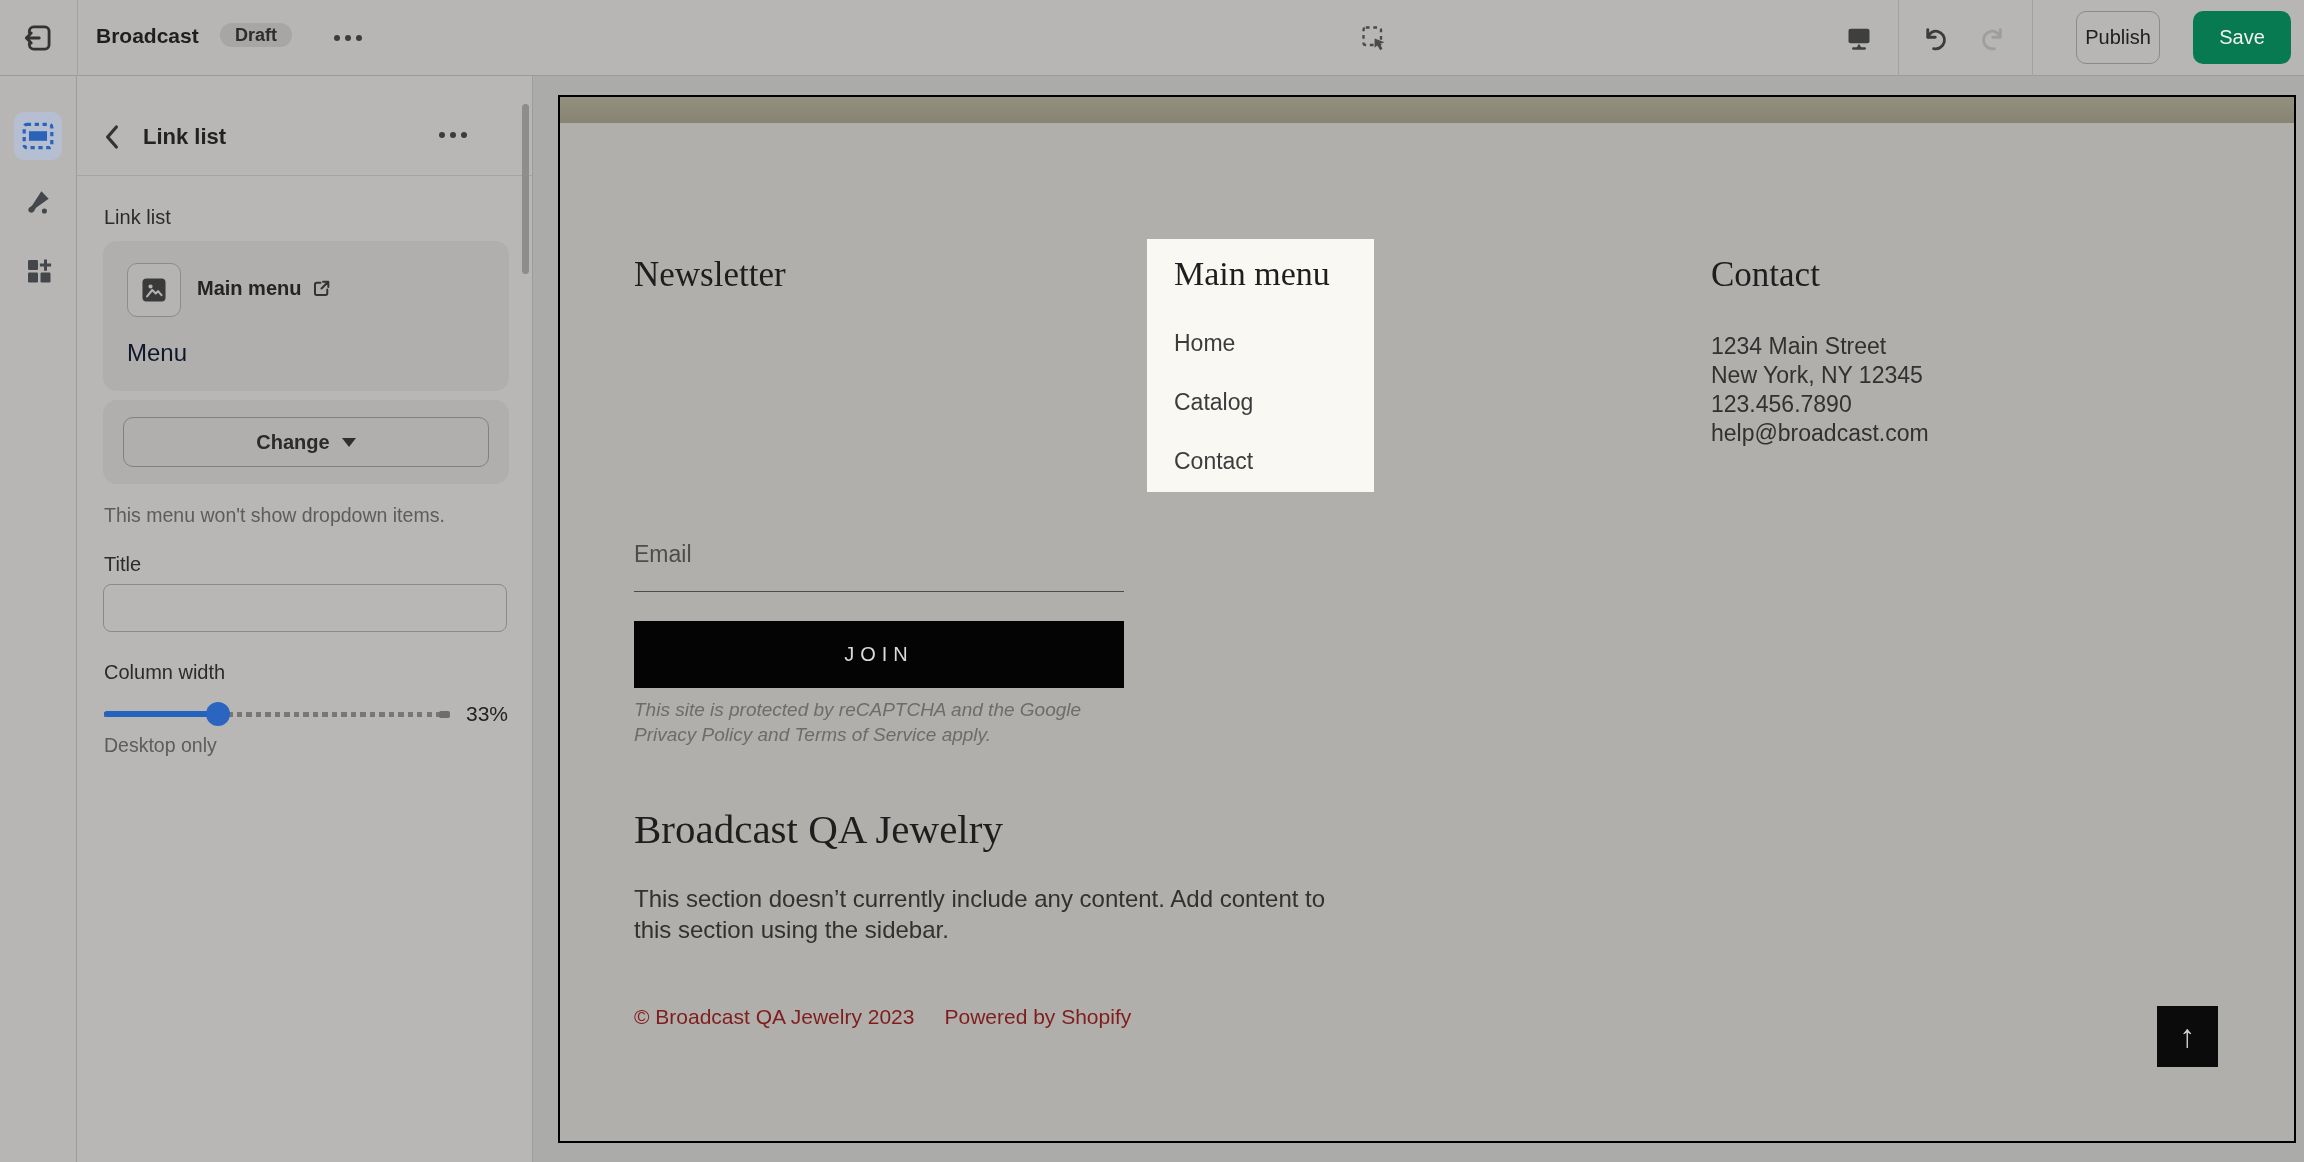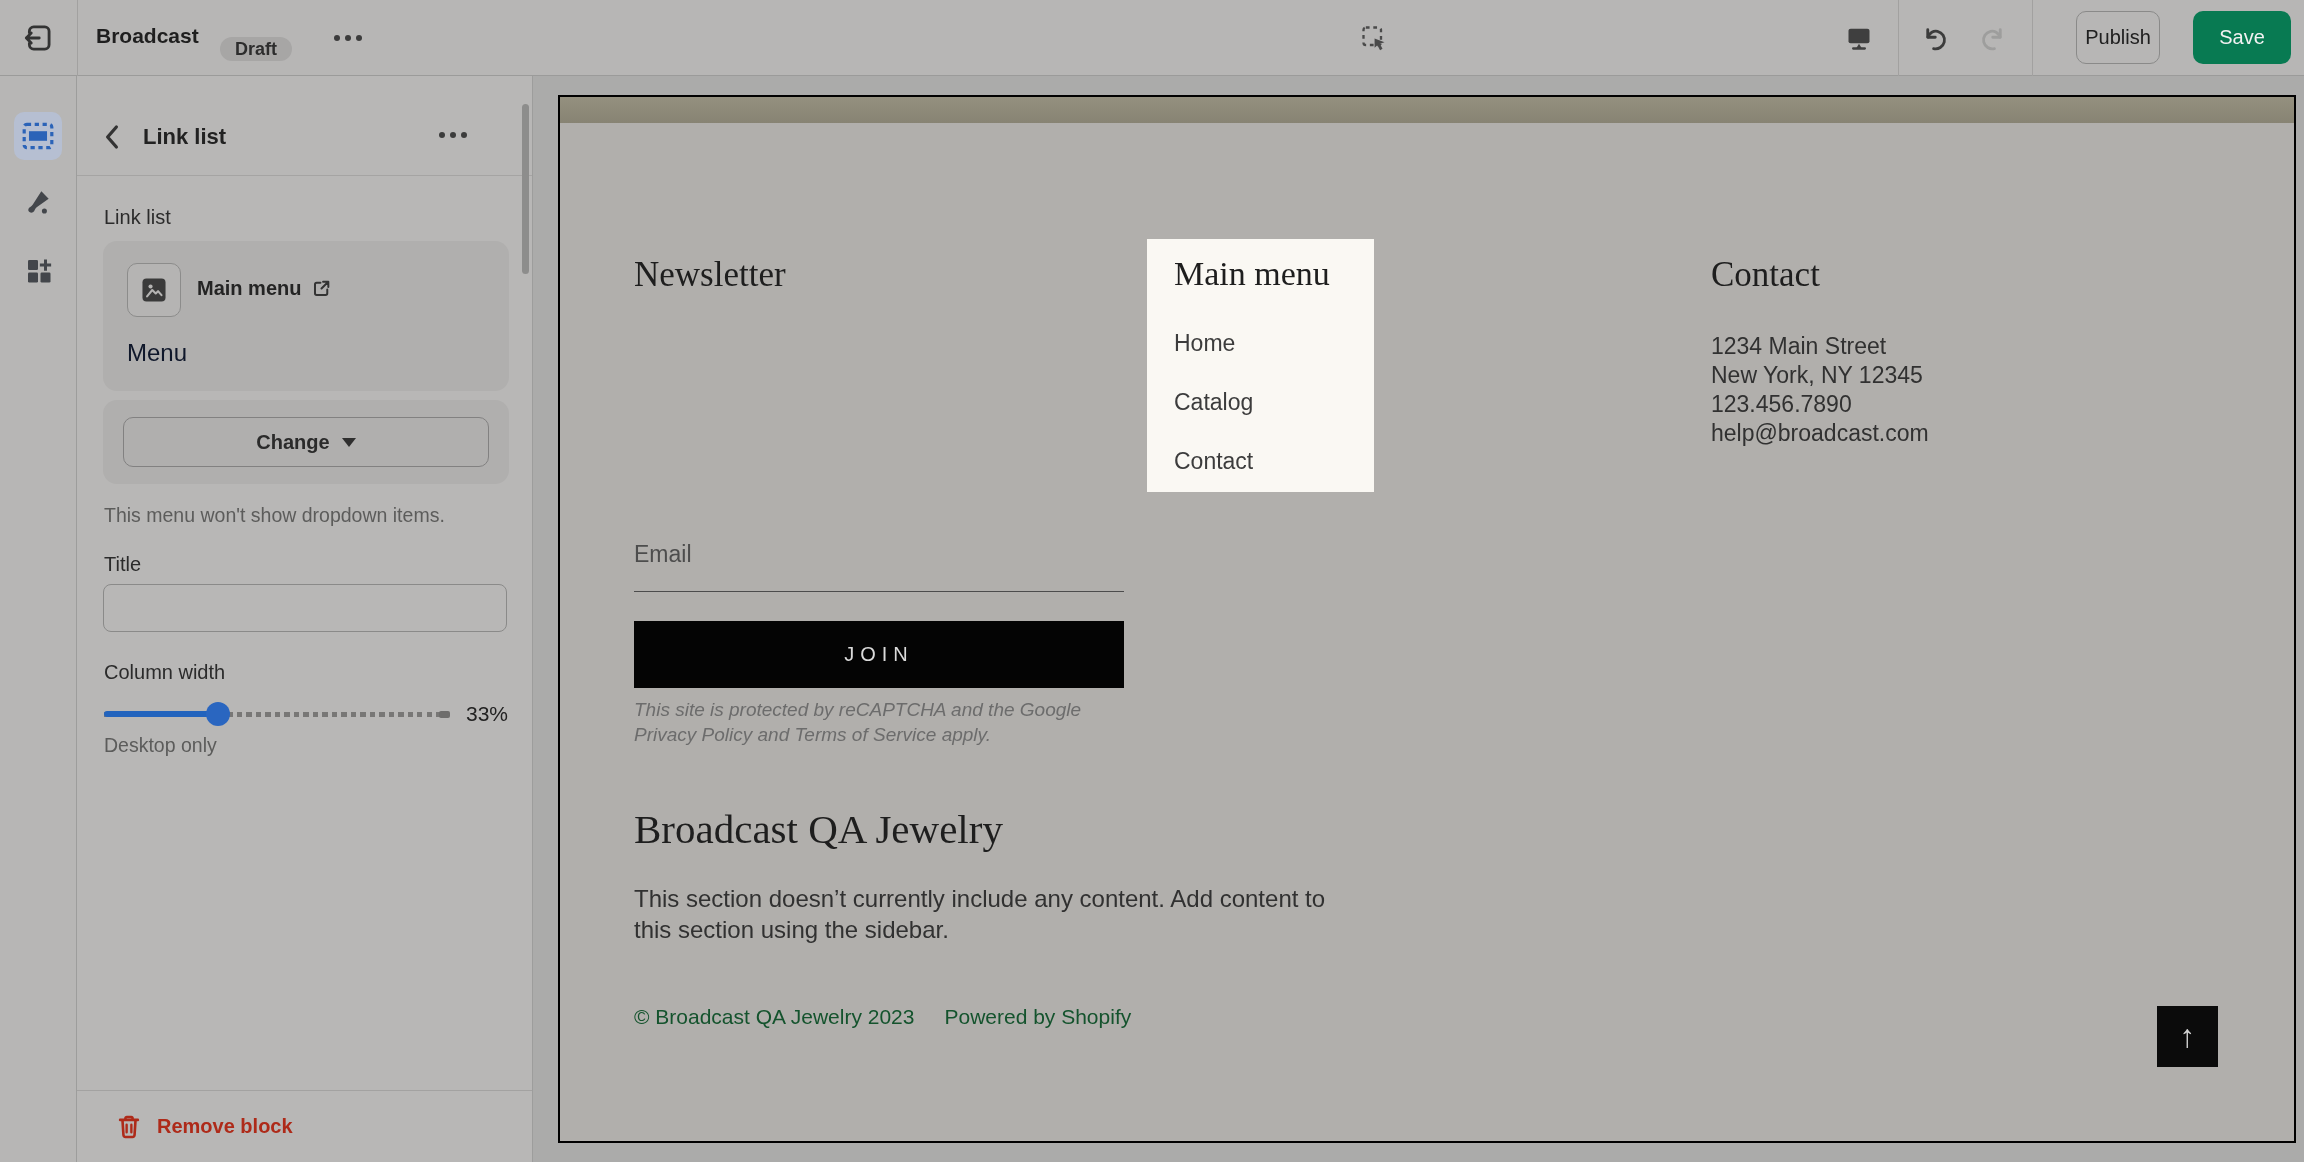--- a/index.html
+++ b/index.html
@@ -8,21 +8,21 @@
 
   
   .topbar { position:absolute; left:0; top:0; width:2304px; height:76px;
     background:#b7b6b5; border-bottom:1px solid #9b9b9a; z-index:30; }
   .exit-btn { position:absolute; left:14px; top:14px; width:48px; height:48px;
     display:flex; align-items:center; justify-content:center; cursor:pointer; }
   .tb-divider { position:absolute; top:0; height:76px; width:0; border-left:1px solid #a2a1a0; }
   .store-title { position:absolute; left:96px; top:24px; font-size:21px; font-weight:700; color:#1f1f1f; }
   .draft-badge { position:absolute; left:220px; top:23px; height:15px; padding:12px 15px;
     background:#a7a6a5; border-radius:16px; font-size:18px; font-weight:600; color:#2d2d2d;
-    display:flex; align-items:center;margin-top:14px; }
+    display:flex; align-items:center; }
   .more-dots { display:flex; gap:5px; align-items:center; cursor:pointer; }
   .more-dots i { width:6px; height:6px; border-radius:50%; background:#3c3c3c; }
   .tb-more { position:absolute; left:334px; top:35px; }
   .page-select { position:absolute; left:801px; top:11px; width:523px; height:54px;
     border:1.5px solid #8a8a89; border-radius:10px; display:flex; align-items:center;
     padding:0 22px; cursor:pointer; }
   .page-select span { font-size:20px; color:#1f1f1f; }
   .caret { width:0; height:0; border-left:8px solid transparent; border-right:8px solid transparent;
     border-top:10px solid #3e3e3e; margin-left:auto; }
   .marquee { position:absolute; left:1360px; top:24px; cursor:pointer; }
@@ -100,21 +100,21 @@
     justify-content:center; cursor:pointer; }
   .recaptcha { position:absolute; left:74px; top:600px; width:492px; font-size:19px;
     font-style:italic; line-height:25px; color:#6c6c6c; }
   .sel-block { position:absolute; left:587px; top:142px; width:227px; height:253px;
     background:#faf8f3; cursor:pointer; }
   .sel-block .serif-h { left:27px; top:16px; font-size:34px; }
   .mm-links { position:absolute; left:27px; top:93px; list-style:none; }
   .mm-links li { font-size:23px; line-height:23px; color:#3c3c3c; margin-bottom:36px; cursor:pointer; }
   .contact-lines { position:absolute; left:1151px; top:235px; font-size:23px; line-height:29px;
     color:#313131; }
-  .copyright { position:absolute; left:74px; top:908px; font-size:21px; color:#14532d;
+  .copyright { position:absolute; left:74px; top:908px; font-size:21px; color:#7f1d1d;
     display:flex; gap:30px; }
   .scrolltop { position:absolute; left:1597px; top:909px; width:61px; height:61px; background:#0b0b0b;
     display:flex; align-items:center; justify-content:center; color:#d2d2d2; font-size:32px;
     font-weight:400; cursor:pointer; }
   svg { display:block; }
 </style>
 </head>
 <body>
 
 <div class="topbar">
@@ -243,29 +243,20 @@
       <div class="endcap"></div>
       <div class="fill" style="width: 33%;"></div>
       <div class="knob" style="left: calc(33% - 12px);"></div>
     </div>
     <div class="cw-value">33%</div>
   </div>
   <div class="side-note" style="top:658px">Desktop only</div>
 
   <div class="side-scrollthumb"></div>
 
-  <div class="side-footer">
-    <svg width="24" height="26" viewBox="0 0 20 22">
-      <path d="M2.5 5 H17.5" stroke="#ae2a19" stroke-width="2.2" stroke-linecap="round"></path>
-      <path d="M7 5 V3.6 A1.1 1.1 0 0 1 8.1 2.5 H11.9 A1.1 1.1 0 0 1 13 3.6 V5" fill="none" stroke="#ae2a19" stroke-width="2.2"></path>
-      <path d="M4.5 5.5 L5.3 17.8 A1.7 1.7 0 0 0 7 19.4 H13 A1.7 1.7 0 0 0 14.7 17.8 L15.5 5.5" fill="none" stroke="#ae2a19" stroke-width="2.2"></path>
-      <path d="M8 9 V15.5 M12 9 V15.5" stroke="#ae2a19" stroke-width="2" stroke-linecap="round"></path>
-    </svg>
-    <span>Remove block</span>
-  </div>
 </div>
 
 <div class="canvas">
   <div class="frame">
     <div class="announce"></div>
 
     <div class="serif-h" style="left:74px; top:158px; font-size:35px">Newsletter</div>
     <input class="uline-input" style="top: 437px;" type="text" placeholder="Email">
     <div class="join-btn">JOIN</div>
     <div class="recaptcha">This site is protected by reCAPTCHA and the Google Privacy Policy and Terms of Service apply.</div>

